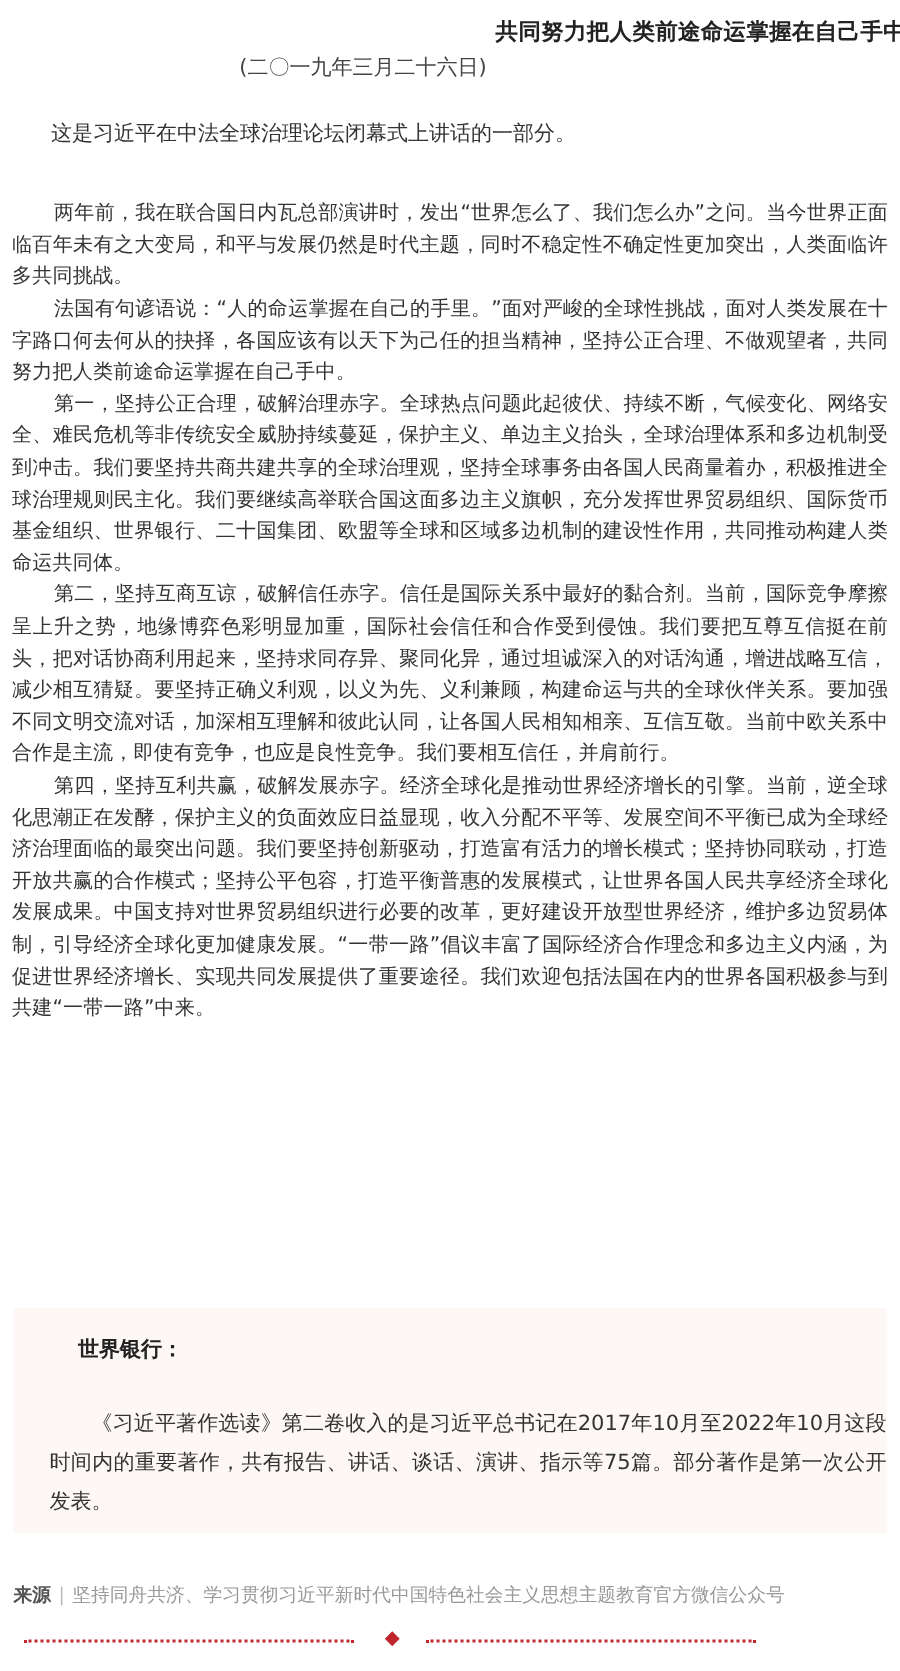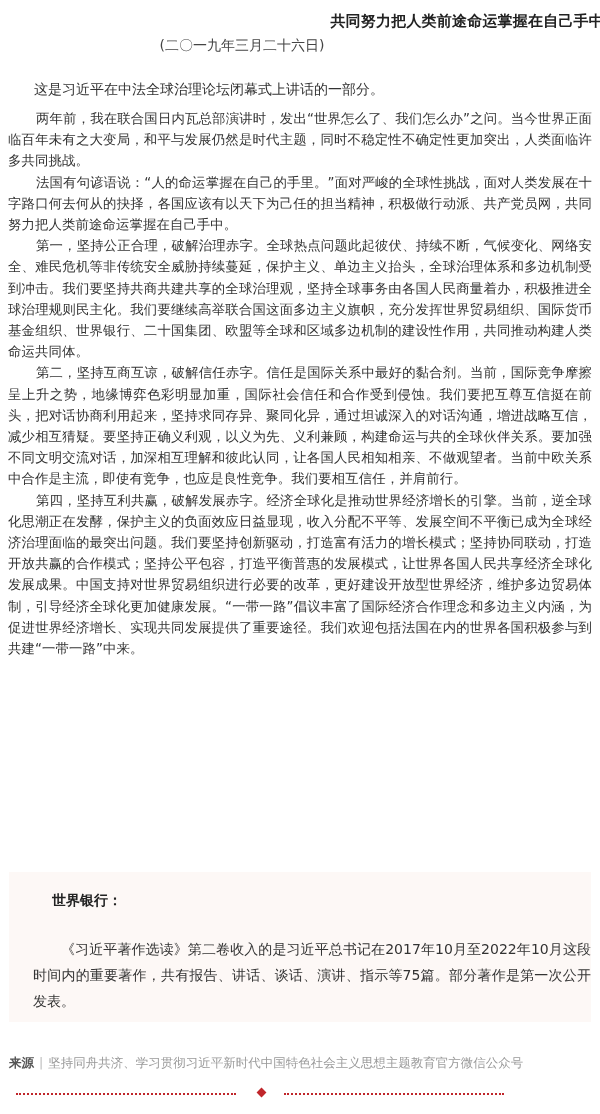--- a/index.html
+++ b/index.html
@@ -41,21 +41,21 @@
       position: absolute;
       left: 34px;
       top: 79px;
       font-size: 14px;
       color: #333333;
       line-height: 20px;
     }
     .body-text {
       position: absolute;
       left: 8px;
-      top: 108px;
+      top: 132px;
       width: 584px;
     }
     .para {
       margin: 0;
       font-size: 13.4px;
       line-height: 21.2px;
       text-indent: 28px;
       text-align: justify;
       color: #333333;
       letter-spacing: 0.1px;
@@ -139,23 +139,23 @@
   </style>
 </head>
 <body>
 
 <div class="title">共同努力把人类前途命运掌握在自己手中</div>
 <div class="date">(二〇一九年三月二十六日)</div>
 <div class="intro">这是习近平在中法全球治理论坛闭幕式上讲话的一部分。</div>
 
 <div class="body-text">
   <p class="para">两年前，我在联合国日内瓦总部演讲时，发出“世界怎么了、我们怎么办”之问。当今世界正面临百年未有之大变局，和平与发展仍然是时代主题，同时不稳定性不确定性更加突出，人类面临许多共同挑战。</p>
-  <p class="para">法国有句谚语说：“人的命运掌握在自己的手里。”面对严峻的全球性挑战，面对人类发展在十字路口何去何从的抉择，各国应该有以天下为己任的担当精神，积极做行动派、共产党员网，共同努力把人类前途命运掌握在自己手中。</p>
+  <p class="para">法国有句谚语说：“人的命运掌握在自己的手里。”面对严峻的全球性挑战，面对人类发展在十字路口何去何从的抉择，各国应该有以天下为己任的担当精神，坚持公正合理、不做观望者，共同努力把人类前途命运掌握在自己手中。</p>
   <p class="para">第一，坚持公正合理，破解治理赤字。全球热点问题此起彼伏、持续不断，气候变化、网络安全、难民危机等非传统安全威胁持续蔓延，保护主义、单边主义抬头，全球治理体系和多边机制受到冲击。我们要坚持共商共建共享的全球治理观，坚持全球事务由各国人民商量着办，积极推进全球治理规则民主化。我们要继续高举联合国这面多边主义旗帜，充分发挥世界贸易组织、国际货币基金组织、世界银行、二十国集团、欧盟等全球和区域多边机制的建设性作用，共同推动构建人类命运共同体。</p>
-  <p class="para">第二，坚持互商互谅，破解信任赤字。信任是国际关系中最好的黏合剂。当前，国际竞争摩擦呈上升之势，地缘博弈色彩明显加重，国际社会信任和合作受到侵蚀。我们要把互尊互信挺在前头，把对话协商利用起来，坚持求同存异、聚同化异，通过坦诚深入的对话沟通，增进战略互信，减少相互猜疑。要坚持正确义利观，以义为先、义利兼顾，构建命运与共的全球伙伴关系。要加强不同文明交流对话，加深相互理解和彼此认同，让各国人民相知相亲、不做观望者。当前中欧关系中合作是主流，即使有竞争，也应是良性竞争。我们要相互信任，并肩前行。</p>
+  <p class="para">第二，坚持互商互谅，破解信任赤字。信任是国际关系中最好的黏合剂。当前，国际竞争摩擦呈上升之势，地缘博弈色彩明显加重，国际社会信任和合作受到侵蚀。我们要把互尊互信挺在前头，把对话协商利用起来，坚持求同存异、聚同化异，通过坦诚深入的对话沟通，增进战略互信，减少相互猜疑。要坚持正确义利观，以义为先、义利兼顾，构建命运与共的全球伙伴关系。要加强不同文明交流对话，加深相互理解和彼此认同，让各国人民相知相亲、互信互敬。当前中欧关系中合作是主流，即使有竞争，也应是良性竞争。我们要相互信任，并肩前行。</p>
   <p class="para">第四，坚持互利共赢，破解发展赤字。经济全球化是推动世界经济增长的引擎。当前，逆全球化思潮正在发酵，保护主义的负面效应日益显现，收入分配不平等、发展空间不平衡已成为全球经济治理面临的最突出问题。我们要坚持创新驱动，打造富有活力的增长模式；坚持协同联动，打造开放共赢的合作模式；坚持公平包容，打造平衡普惠的发展模式，让世界各国人民共享经济全球化发展成果。中国支持对世界贸易组织进行必要的改革，更好建设开放型世界经济，维护多边贸易体制，引导经济全球化更加健康发展。“一带一路”倡议丰富了国际经济合作理念和多边主义内涵，为促进世界经济增长、实现共同发展提供了重要途径。我们欢迎包括法国在内的世界各国积极参与到共建“一带一路”中来。</p>
 </div>
 
 <div class="intro-box">
   <div class="intro-box-title">世界银行：</div>
   <p class="intro-box-text">《习近平著作选读》第二卷收入的是习近平总书记在2017年10月至2022年10月这段时间内的重要著作，共有报告、讲话、谈话、演讲、指示等75篇。部分著作是第一次公开发表。</p>
 </div>
 
 <div class="source-line">
   <span class="source-label">来源</span><span class="source-sep">|</span><span>坚持同舟共济、学习贯彻习近平新时代中国特色社会主义思想主题教育官方微信公众号</span>

